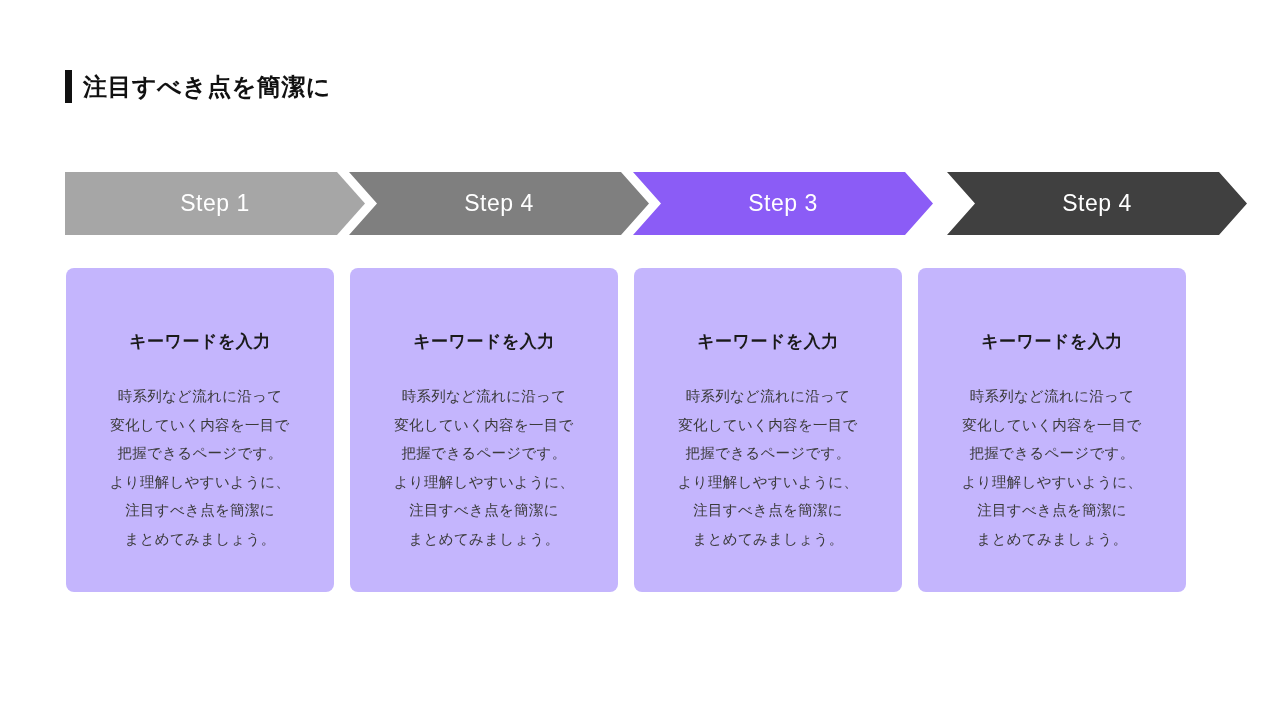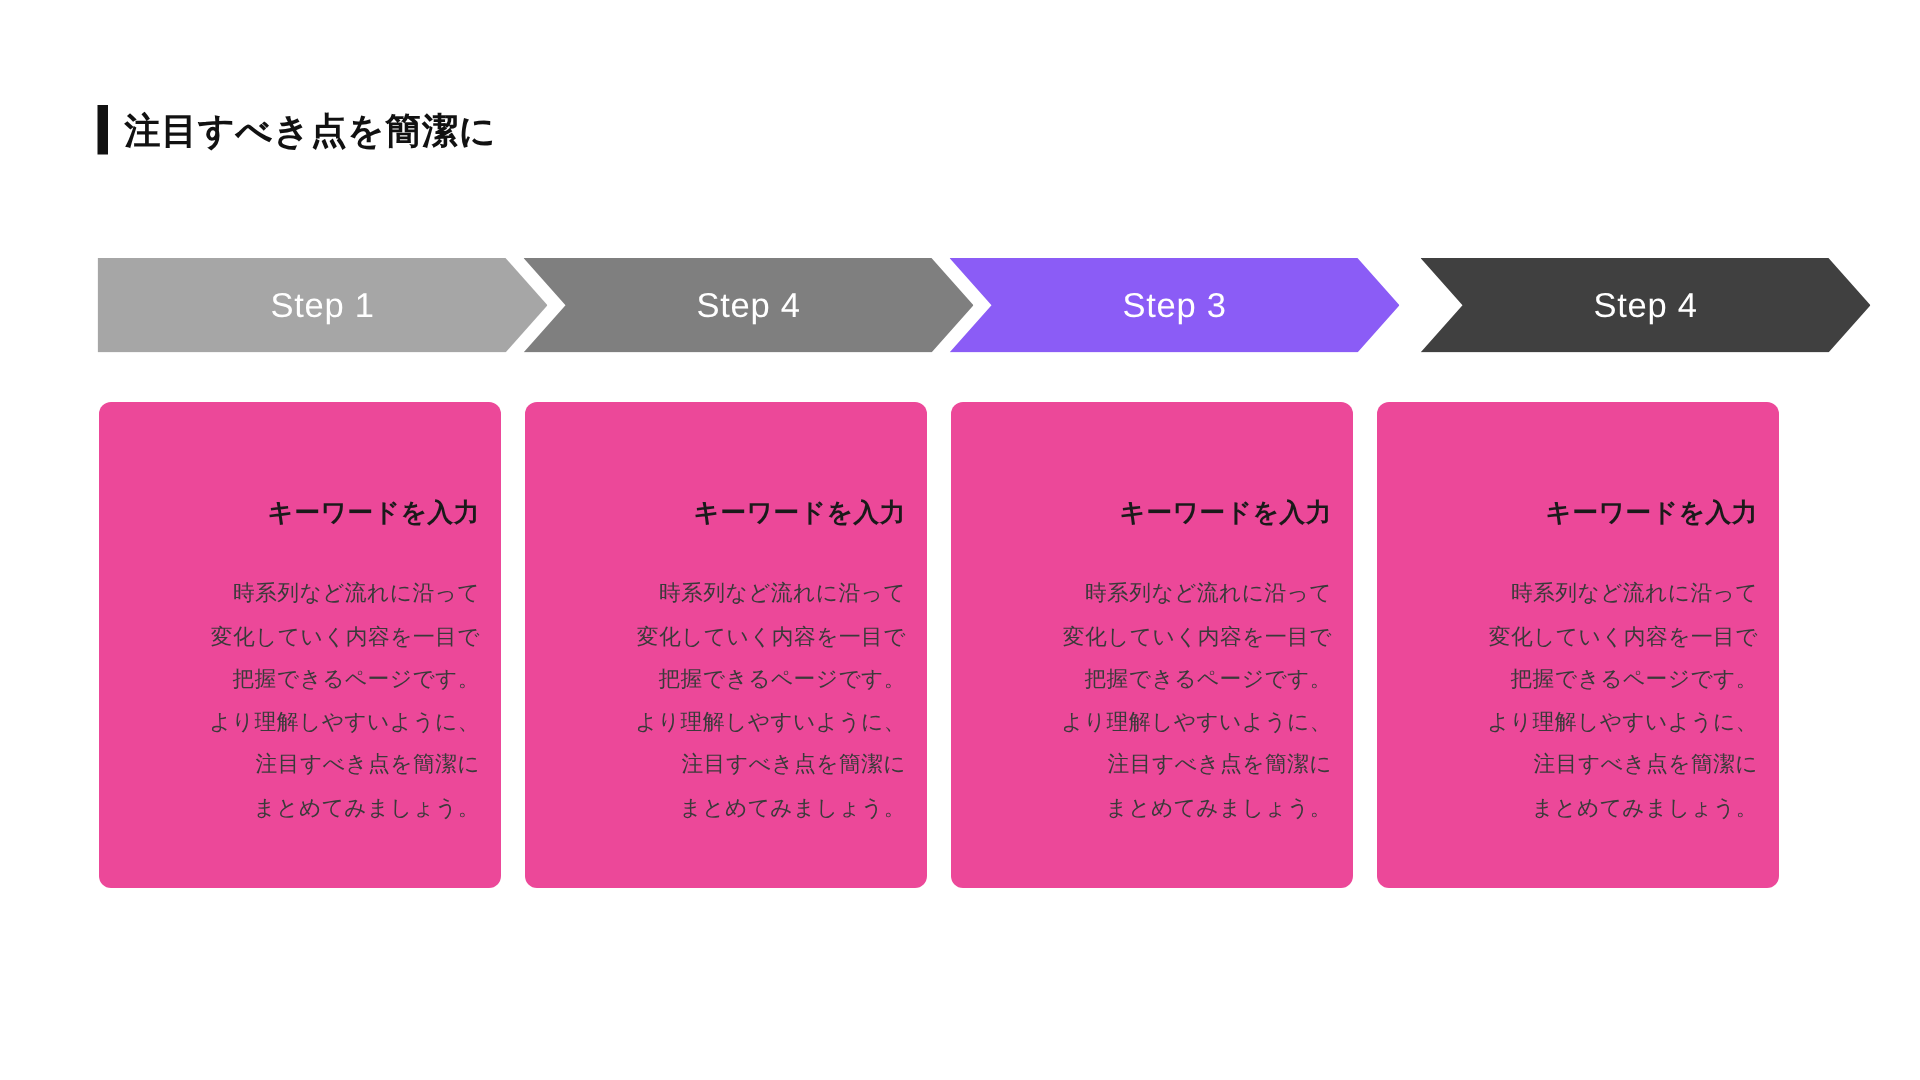--- a/index.html
+++ b/index.html
@@ -74,25 +74,25 @@
   .cards {
     position: absolute;
     left: 66px;
     top: 268px;
     display: flex;
     gap: 16px;
   }
   .card {
     width: 268px;
     height: 324px;
-    background: #ec4899;
+    background: #c4b5fd;
     border-radius: 8px;
     box-sizing: border-box;
     padding: 62px 14px 0 14px;
-    text-align: right;
+    text-align: center;
   }
   .card-title {
     font-size: 17px;
     font-weight: 700;
     color: #1a1a1a;
     line-height: 24px;
     margin: 0 0 10px 0;
     letter-spacing: 0.5px;
   }
   .card-body {

